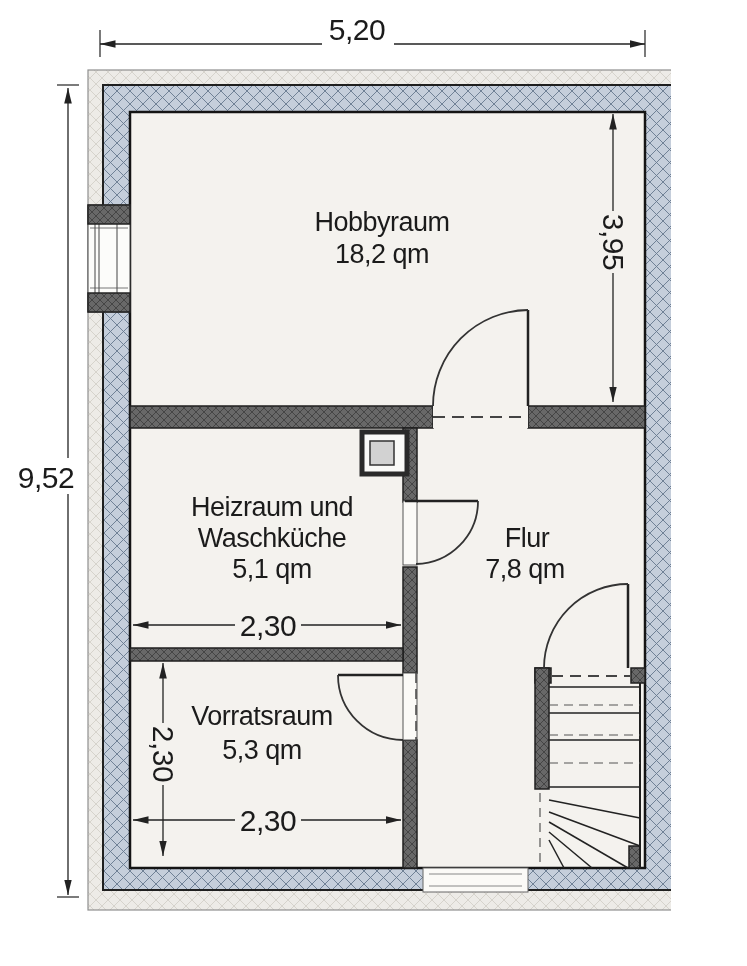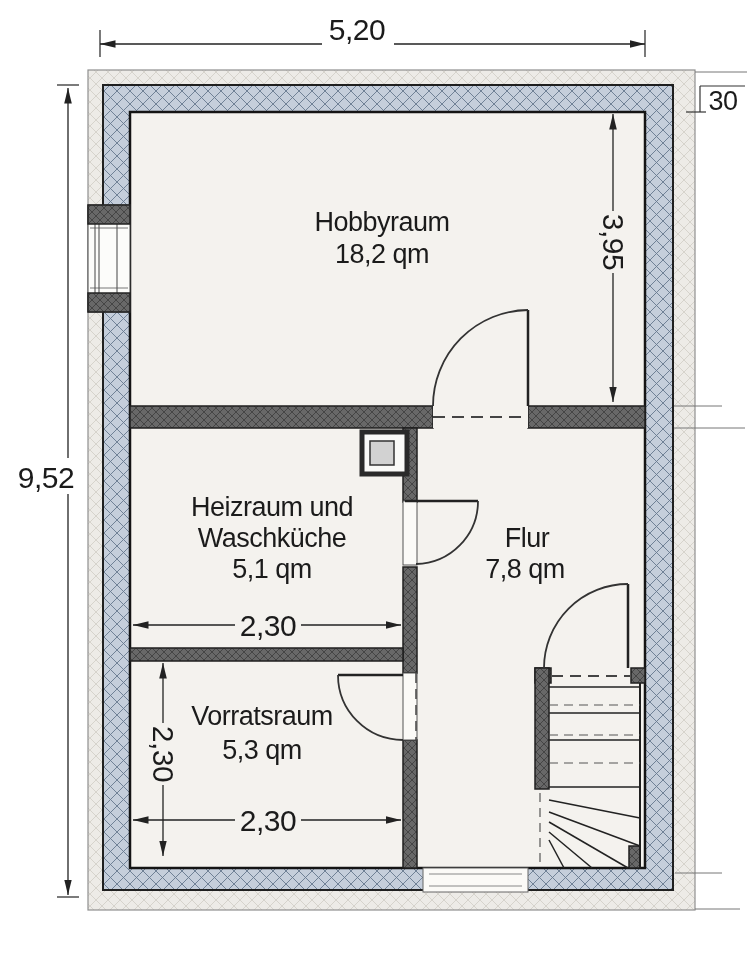--- a/index.html
+++ b/index.html
@@ -1,16 +1,16 @@
 <!DOCTYPE html>
 <html><head>
 <meta charset="utf-8">
 <style>
   html,body{margin:0;padding:0;background:#ffffff;}
-  .stage{position:relative;width:747px;height:966px;background:#ffffff;overflow:hidden;}
+  .stage{position:relative;width:671px;height:966px;background:#ffffff;overflow:hidden;}
   svg{position:absolute;left:0;top:0;}
   text{font-family:"Liberation Sans",sans-serif;fill:#1b1b1b;letter-spacing:-0.5px;}
   .room-name{font-size:27px;}
   .dim-text{font-size:30px;}
   .dim-small{font-size:27px;}
 </style>
 </head>
 <body>
 
 <div class="stage">

